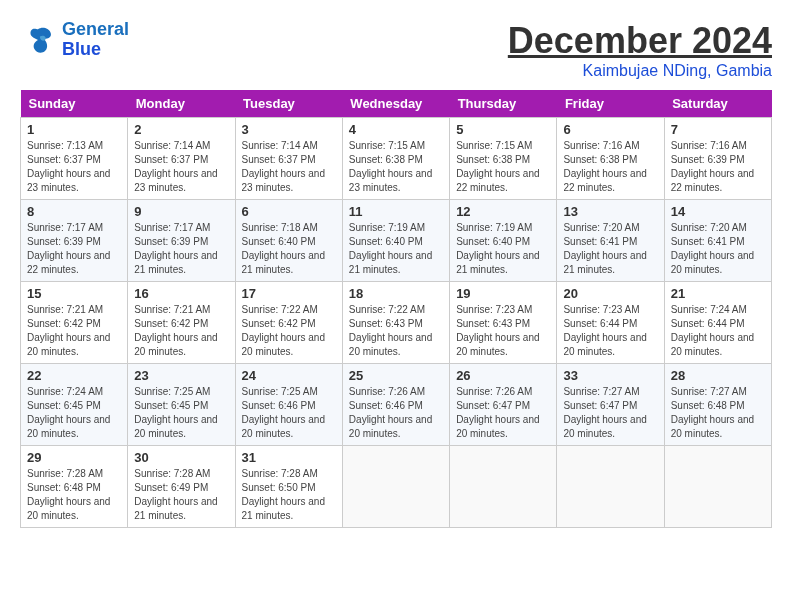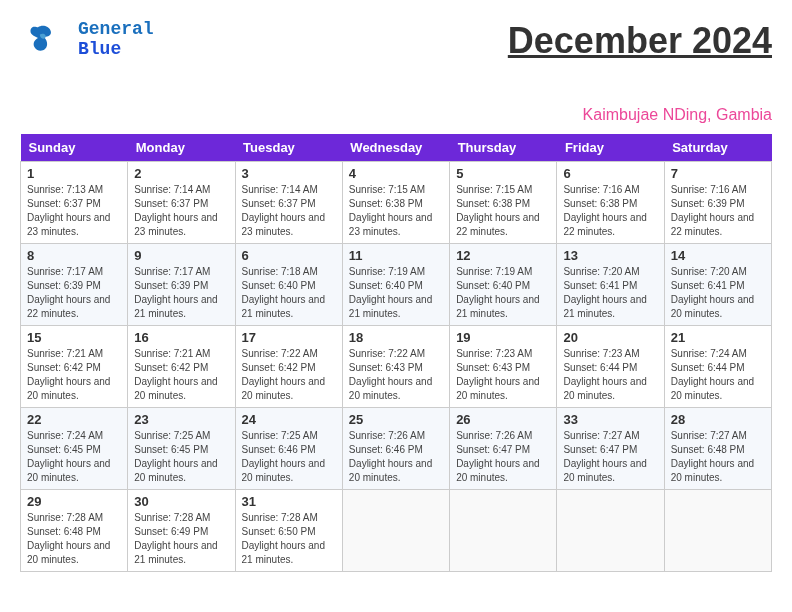--- a/index.html
+++ b/index.html
@@ -11,22 +11,22 @@
       padding: 20px;
     }
     .header {
       display: flex;
       justify-content: space-between;
       align-items: flex-start;
       margin-bottom: 10px;
     }
     .logo {
       display: flex;
-      gap: 22px;
-      font-family: Liberation Mono, monospace;
+      align-items: center;
+      gap: 6px;
     }
     .logo-text {
       font-size: 18px;
       font-weight: bold;
       color: #333;
       line-height: 1.1;
     }
     .logo-text span {
       color: #1a6fbd;
     }
@@ -38,30 +38,29 @@
       text-align: right;
     }
     .month-title {
       font-size: 36px;
       font-weight: bold;
       color: #333;
       text-decoration: underline;
     }
     .location-title {
       font-size: 16px;
-      color: #ec4899;
-      margin-top: 44px;
+      color: #1d4ed8;
     }
     table {
       width: 100%;
       border-collapse: collapse;
       font-size: 11px;
     }
     th {
-      background-color: #6d28d9;
+      background-color: #a21caf;
       color: #fff;
       text-align: left;
       padding: 6px 8px;
       font-size: 13px;
       font-weight: bold;
     }
     td {
       border: 1px solid #ccc;
       vertical-align: top;
       padding: 4px 6px;

